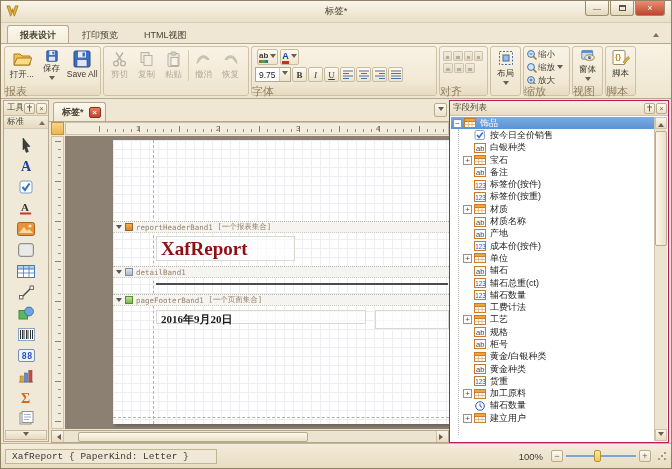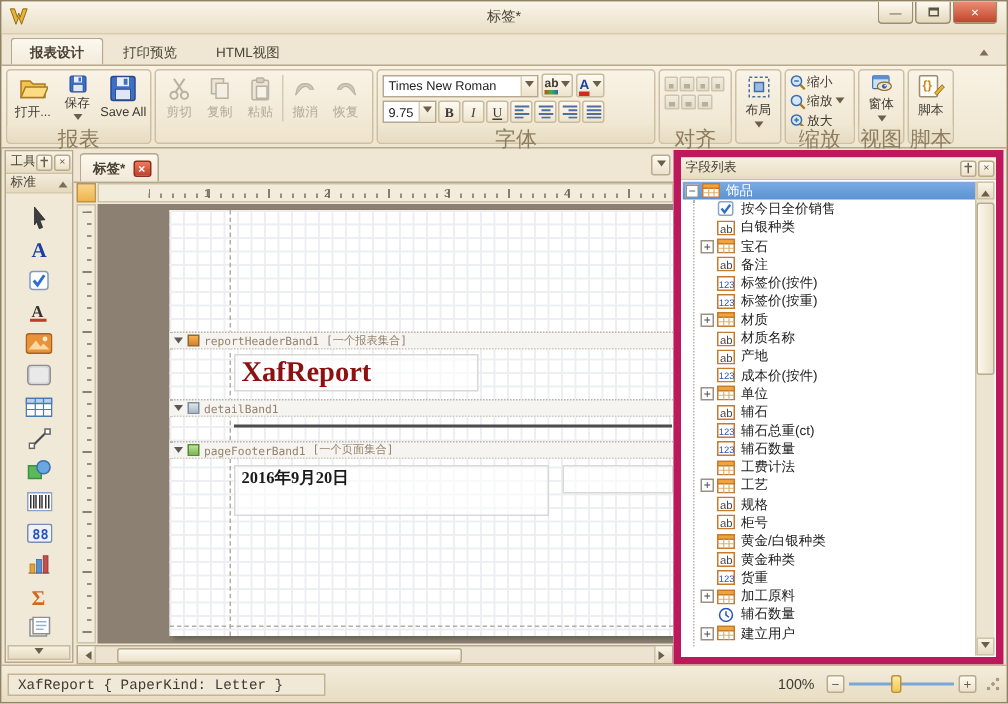--- a/index.html
+++ b/index.html
@@ -21,22 +21,22 @@
   .tabrow{position:absolute;left:0;top:22px;right:0;height:20px;display:flex;align-items:flex-end;padding-left:6px;}
   .rtab{height:18px;padding:3px 12px 0 12px;font-size:9px;color:#4a4334;border:1px solid transparent;border-bottom:none;border-radius:3px 3px 0 0;}
   .rtab.active{background:linear-gradient(#fcf8ee,#f3ecdb);border-color:#b5a88e;font-weight:bold;}
   .collapse-btn{position:absolute;right:8px;top:5px;width:14px;height:12px;display:flex;align-items:center;justify-content:center;}
   .chev-up{width:0;height:0;border:3px solid transparent;border-bottom:4px solid #7b6f58;margin-bottom:2px;}
   
   .ribbon{position:absolute;left:0;top:42px;right:0;height:56px;background:linear-gradient(#f8f2e4,#efe6d0);
     border-top:1px solid #b5a88e;border-bottom:1px solid #b5a88e;display:flex;padding:2px 0 2px 3px;}
   .rgroup{border:1px solid #cdc0a4;border-radius:3px;background:linear-gradient(#f9f3e6,#eee4cd);
     margin-right:2px;position:relative;padding-bottom:11px;}
-  .rgroup-label{position:absolute;left:0;right:0;bottom:0;height:11px;text-align:center;
-    font-size:14px;color:#8f7d5f;background:linear-gradient(#efe6d0,#e7dcc2);border-radius:0 0 3px 3px;}
+  .rgroup-label{position:absolute;left:0;right:0;bottom:0;height:11px;text-align:left;
+    font-size:11px;color:#8f7d5f;background:linear-gradient(#efe6d0,#e7dcc2);border-radius:0 0 3px 3px;}
   .bigbtns{display:flex;height:100%;align-items:stretch;padding:1px 2px;}
   .bigbtn{width:31px;display:flex;flex-direction:column;align-items:center;justify-content:flex-start;padding-top:2px;border-radius:2px;}
   .bigbtn .blabel{font-size:8.5px;margin-top:1px;color:#3e3a33;white-space:nowrap;}
   .bigbtn.disabled .blabel{color:#b3aa99;}
   .chev-dn{width:0;height:0;border:3px solid transparent;border-top:4px solid #6b5f49;margin-top:1px;}
   .vsep{width:1px;background:#d6cab0;margin:2px 1px;}
   
   .fontgrp{width:186px;padding:2px 3px 11px 3px;}
   .frow{display:flex;align-items:center;margin-bottom:2px;}
   .combo{height:15px;background:#fff;border:1px solid #b5a88e;display:flex;align-items:center;font-size:8.5px;padding-left:3px;color:#222;}
@@ -113,21 +113,21 @@
   .foot-date{font-family:"Liberation Serif",serif;font-weight:bold;font-size:11px;color:#1a1a1a;line-height:17px;padding-left:4px;}
   .detail-line{position:absolute;left:43px;top:143px;width:292px;height:2px;background:#4c4c4c;}
   .hscroll{position:absolute;left:2px;right:0;bottom:0;height:13px;background:#ece4d1;border:1px solid #b5a88e;display:flex;align-items:center;}
   .harrow{width:12px;height:11px;display:flex;align-items:center;justify-content:center;background:linear-gradient(#f9f4e8,#e7dcc2);border-right:1px solid #cfc3a7;}
   .harrow.r{margin-left:auto;border-left:1px solid #cfc3a7;border-right:none;}
   .hthumb{position:absolute;left:26px;width:230px;top:1px;height:10px;background:linear-gradient(#fbf7ec,#ebe1c9);border:1px solid #b9ac8e;border-radius:2px;}
   .tri{width:0;height:0;border:3px solid transparent;}
   .tri.l{border-right:4px solid #6b5f49;} .tri.r{border-left:4px solid #6b5f49;}
   .tri.u{border-bottom:4px solid #6b5f49;margin-bottom:2px;} .tri.d{border-top:4px solid #6b5f49;margin-top:2px;}
   
-  .fieldlist{position:absolute;left:448px;top:1px;right:2px;bottom:0;border:5px solid #be185d;background:#fff;}
+  .fieldlist{position:absolute;left:448px;top:1px;right:2px;bottom:0;border:1px solid #be185d;background:#fff;}
   .fl-tree{position:absolute;left:1px;top:16px;right:14px;bottom:1px;overflow:hidden;background:#fff;}
   .fl-row{height:12.3px;display:flex;align-items:center;font-size:9px;color:#222;white-space:nowrap;}
   .fl-row.sel{background:linear-gradient(#7cabe4,#5b93d4);color:#fff;}
   .fl-sp{flex:none;}
   .fl-exp{flex:none;width:9px;height:9px;border:1px solid #9a9186;background:#fff;color:#4a4a4a;font-size:8px;line-height:7px;text-align:center;margin-right:2px;}
   .fl-noexp{flex:none;width:11px;}
   .fl-ico{flex:none;width:13px;height:10px;margin-right:3px;display:flex;align-items:center;}
   .fl-vline{position:absolute;left:7px;top:12px;bottom:6px;width:0;border-left:1px dotted #b9b4ab;}
   .vscroll{position:absolute;right:1px;top:16px;width:13px;bottom:1px;background:#ece4d1;border-left:1px solid #cfc3a7;}
   .vsbtn{position:absolute;left:0;right:0;height:12px;background:linear-gradient(#f9f4e8,#e7dcc2);border:1px solid #cfc3a7;display:flex;align-items:center;justify-content:center;}
@@ -246,26 +246,20 @@
           <svg width="19" height="18" viewBox="0 0 19 17">
             <path d="M4 9 C6 4,13 4,15 9 L16 13 L13 9.5 C11 6.5,8 6.5,6.5 9 Z" fill="#cfc8b8" stroke="#b9b1a1" stroke-width="0.7"></path>
           </svg>
           <span class="blabel">恢复</span>
         </div>
       </div>
     </div>
 
     <div class="rgroup fontgrp">
       <div class="frow">
-        <div class="combo" style="width:104px">
-          <span>Times New Roman</span>
-          <span class="cbtn">
-              <span class="chev-dn" style="margin:0"></span>
-            </span>
-        </div>
         <div class="swatchbtn">
           <span style="font-size:8px;font-weight:bold;border-bottom:3px solid;border-image:linear-gradient(90deg,#e03c00,#3fae49,#2a52be) 1;">ab</span>
           <span class="chev-dn" style="margin-left:2px"></span>
         </div>
         <div class="swatchbtn">
           <span style="font-size:9px;font-weight:bold;color:#1a3fa0;border-bottom:3px solid #d02b1e;">A</span>
           <span class="chev-dn" style="margin-left:2px"></span>
         </div>
       </div>
       <div class="frow">
@@ -539,35 +533,35 @@
         <div class="canvas">
           <div class="page">
             <div class="margin-v"></div>
             <div class="margin-h"></div>
 
             <div class="bandhead" style="top:81px">
               <span class="btri"></span>
               <span class="bico rh"></span>
               <span>reportHeaderBand1</span>&nbsp;<span>[一个报表集合]</span>
             </div>
-            <div class="ctrl-label xaf-title" style="left:43px;top:96px;width:163px;height:25px">XafReport</div>
+            <div class="ctrl-label xaf-title" style="left:43px;top:96px;width:139px;height:25px">XafReport</div>
 
             <div class="bandhead" style="top:126px">
               <span class="btri"></span>
               <span class="bico dt"></span>
               <span>detailBand1</span>
             </div>
             <div class="detail-line"></div>
 
             <div class="bandhead" style="top:154px">
               <span class="btri"></span>
               <span class="bico pf"></span>
               <span>pageFooterBand1</span>&nbsp;<span>[一个页面集合]</span>
             </div>
-            <div class="ctrl-label foot-date" style="left:43px;top:170px;width:210px;height:34px">2016年9月20日</div>
+            <div class="ctrl-label foot-date" style="left:43px;top:170px;width:210px;height:14px">2016年9月20日</div>
             <div class="ctrl-label" style="left:262px;top:170px;width:74px;height:19px"></div>
           </div>
         </div>
       </div>
       <div class="hscroll">
         <span class="harrow">
             <span class="tri l"></span>
           </span>
         <span class="hthumb"></span>
         <span class="harrow r">

